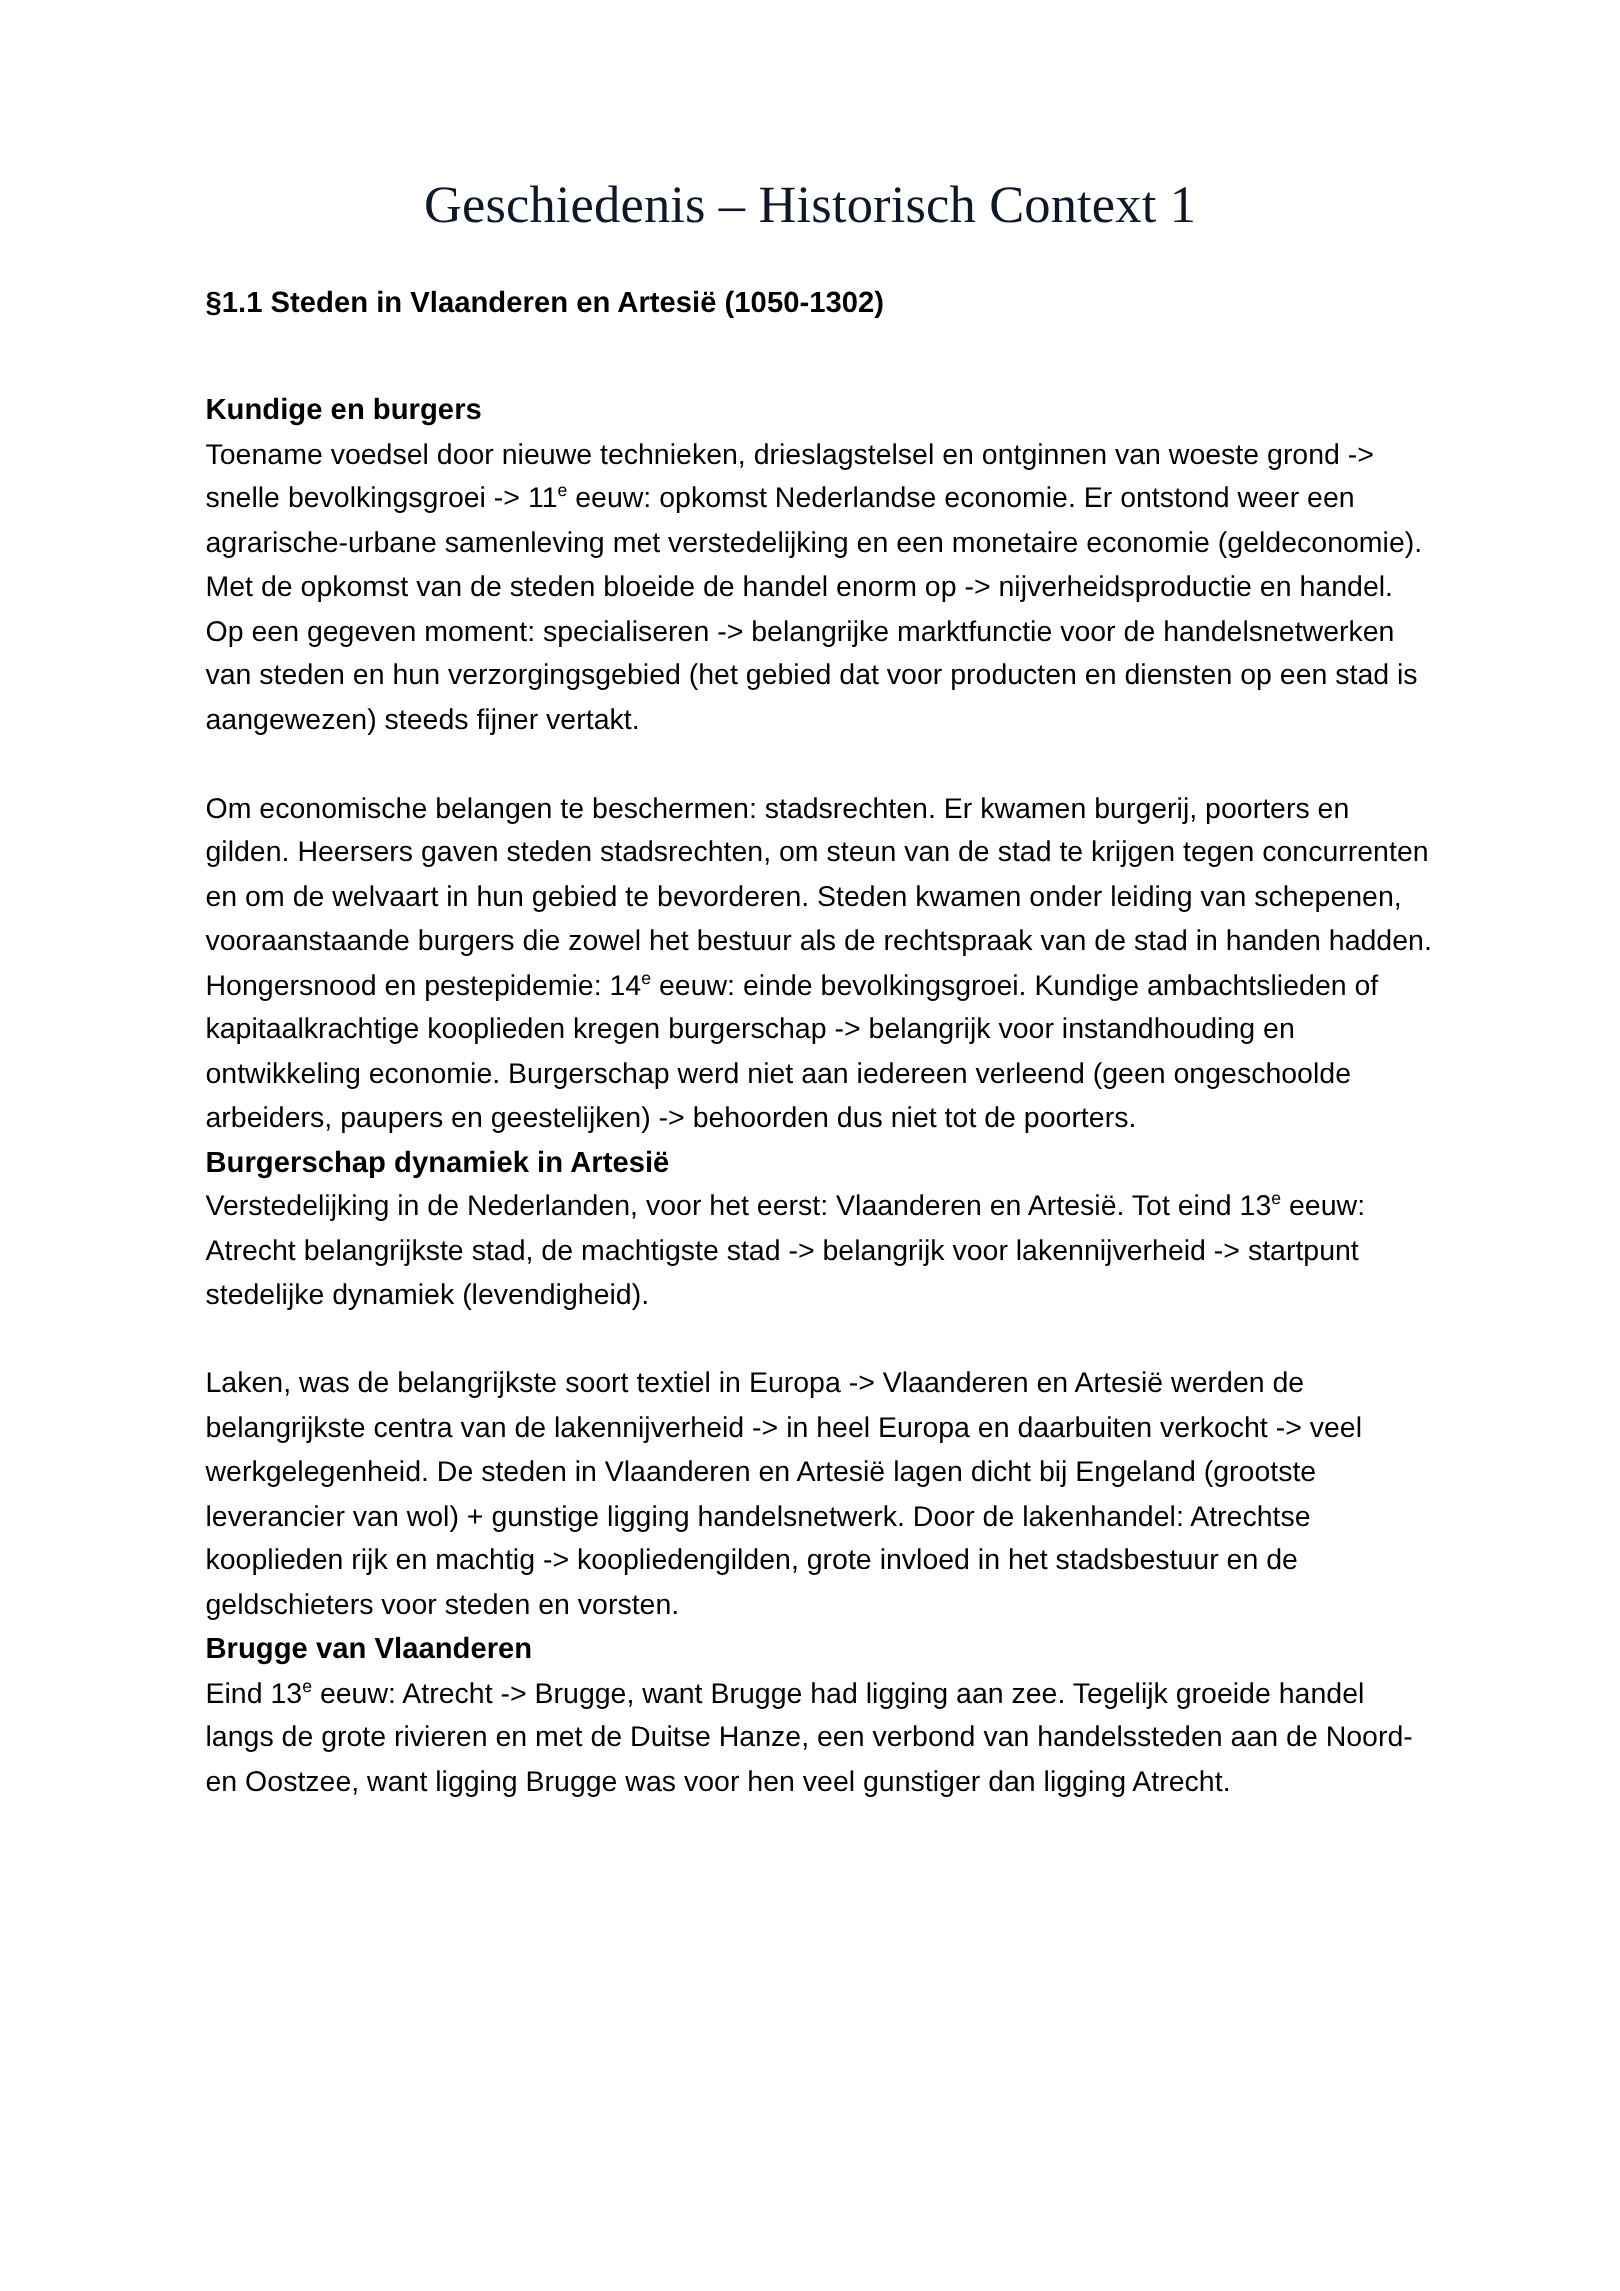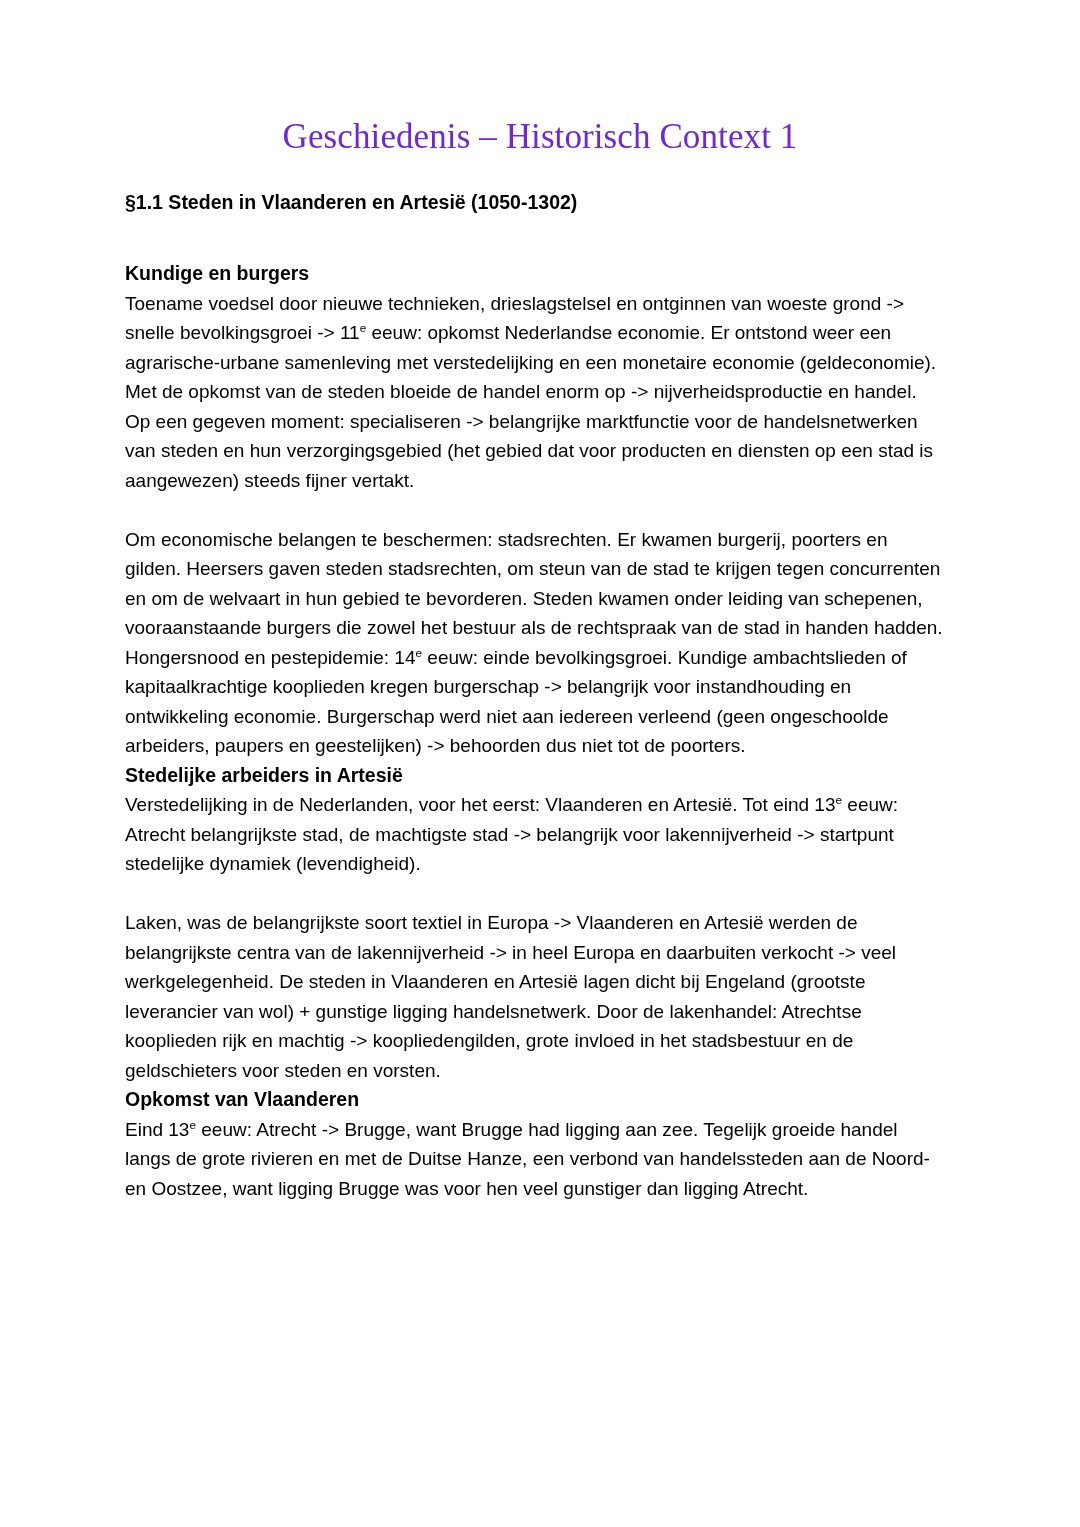--- a/index.html
+++ b/index.html
@@ -26,30 +26,30 @@
     padding: 0;
   }
 
   
   .doc-title {
     font-family: "Liberation Serif", "DejaVu Serif", serif;
     font-size: 35px;
     font-weight: 400;
     line-height: 1.1;
     text-align: center;
-    color: #6d28d9;
+    color: #0f172a;
     margin: 0;
     padding-top: 118px;
     letter-spacing: 0.1px;
   }
 
   
   .content {
     position: absolute;
-    left: 125px;
+    left: 137px;
     top: 188px;
     width: 818px;
   }
 
   
   .section-heading {
     font-family: "Liberation Sans", sans-serif;
     font-size: 19.5px;
     font-weight: bold;
     line-height: 29px;
@@ -109,25 +109,25 @@
 
     <h2 class="section-heading">§1.1 Steden in Vlaanderen en Artesië (1050-1302)</h2>
 
     <div id="sections-root">
         <div class="block">
           <h3 class="sub-heading">Kundige en burgers</h3>
           <p class="para">Toename voedsel door nieuwe technieken, drieslagstelsel en ontginnen van woeste grond -&gt; snelle bevolkingsgroei -&gt; 11<sup class="ord">e</sup> eeuw: opkomst Nederlandse economie. Er ontstond weer een agrarische-urbane samenleving met verstedelijking en een monetaire economie (geldeconomie). Met de opkomst van de steden bloeide de handel enorm op -&gt; nijverheidsproductie en handel. Op een gegeven moment: specialiseren -&gt; belangrijke marktfunctie voor de handelsnetwerken van steden en hun verzorgingsgebied (het gebied dat voor producten en diensten op een stad is aangewezen) steeds fijner vertakt.</p>
           <p class="para gap-para">Om economische belangen te beschermen: stadsrechten. Er kwamen burgerij, poorters en gilden. Heersers gaven steden stadsrechten, om steun van de stad te krijgen tegen concurrenten en om de welvaart in hun gebied te bevorderen. Steden kwamen onder leiding van schepenen, vooraanstaande burgers die zowel het bestuur als de rechtspraak van de stad in handen hadden. Hongersnood en pestepidemie: 14<sup class="ord">e</sup> eeuw: einde bevolkingsgroei. Kundige ambachtslieden of kapitaalkrachtige kooplieden kregen burgerschap -&gt; belangrijk voor instandhouding en ontwikkeling economie. Burgerschap werd niet aan iedereen verleend (geen ongeschoolde arbeiders, paupers en geestelijken) -&gt; behoorden dus niet tot de poorters.</p>
         </div>
         <div class="block gap-section">
-          <h3 class="sub-heading">Stedelijke arbeiders in Artesië</h3>
+          <h3 class="sub-heading">Burgerschap dynamiek in Artesië</h3>
           <p class="para">Verstedelijking in de Nederlanden, voor het eerst: Vlaanderen en Artesië. Tot eind 13<sup class="ord">e</sup> eeuw: Atrecht belangrijkste stad, de machtigste stad -&gt; belangrijk voor lakennijverheid -&gt; startpunt stedelijke dynamiek (levendigheid).</p>
           <p class="para gap-para">Laken, was de belangrijkste soort textiel in Europa -&gt; Vlaanderen en Artesië werden de belangrijkste centra van de lakennijverheid -&gt; in heel Europa en daarbuiten verkocht -&gt; veel werkgelegenheid. De steden in Vlaanderen en Artesië lagen dicht bij Engeland (grootste leverancier van wol) + gunstige ligging handelsnetwerk. Door de lakenhandel: Atrechtse kooplieden rijk en machtig -&gt; koopliedengilden, grote invloed in het stadsbestuur en de geldschieters voor steden en vorsten.</p>
         </div>
         <div class="block gap-section">
-          <h3 class="sub-heading">Opkomst van Vlaanderen</h3>
+          <h3 class="sub-heading">Brugge van Vlaanderen</h3>
           <p class="para">Eind 13<sup class="ord">e</sup> eeuw: Atrecht -&gt; Brugge, want Brugge had ligging aan zee. Tegelijk groeide handel langs de grote rivieren en met de Duitse Hanze, een verbond van handelssteden aan de Noord- en Oostzee, want ligging Brugge was voor hen veel gunstiger dan ligging Atrecht.</p>
         </div>
       </div>
 
   </div>
 
 </div>
 
 </body></html>

